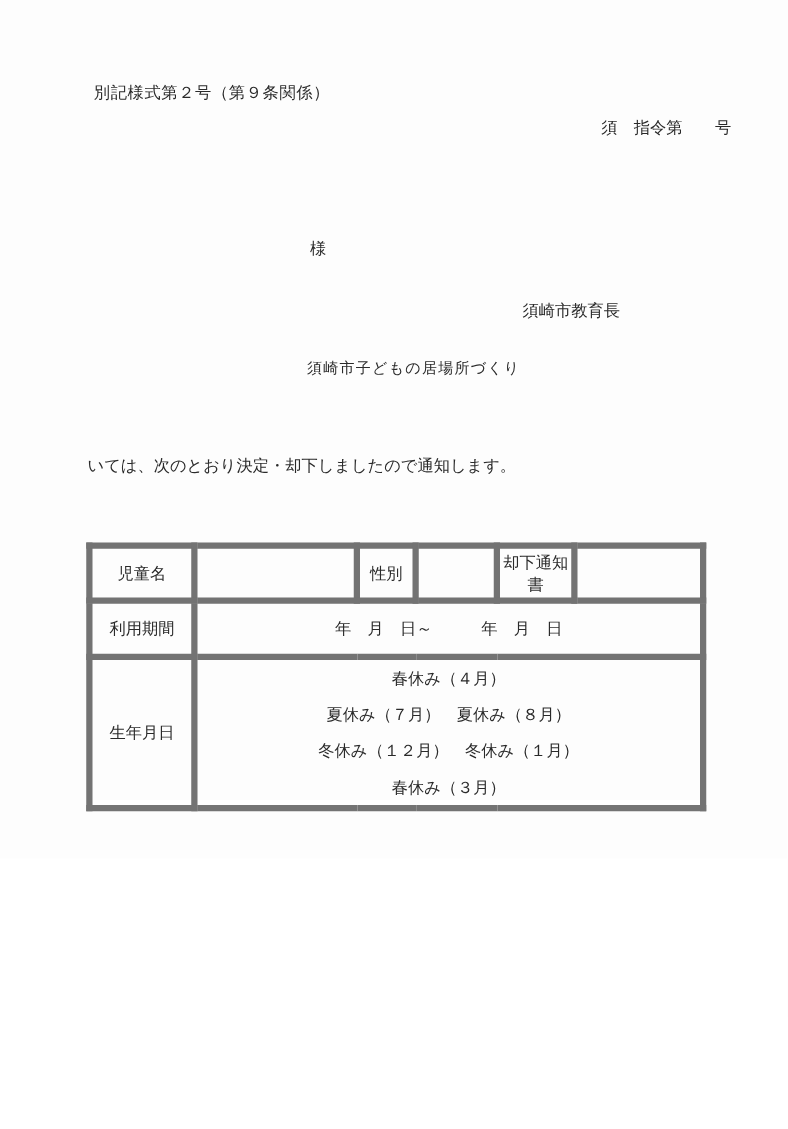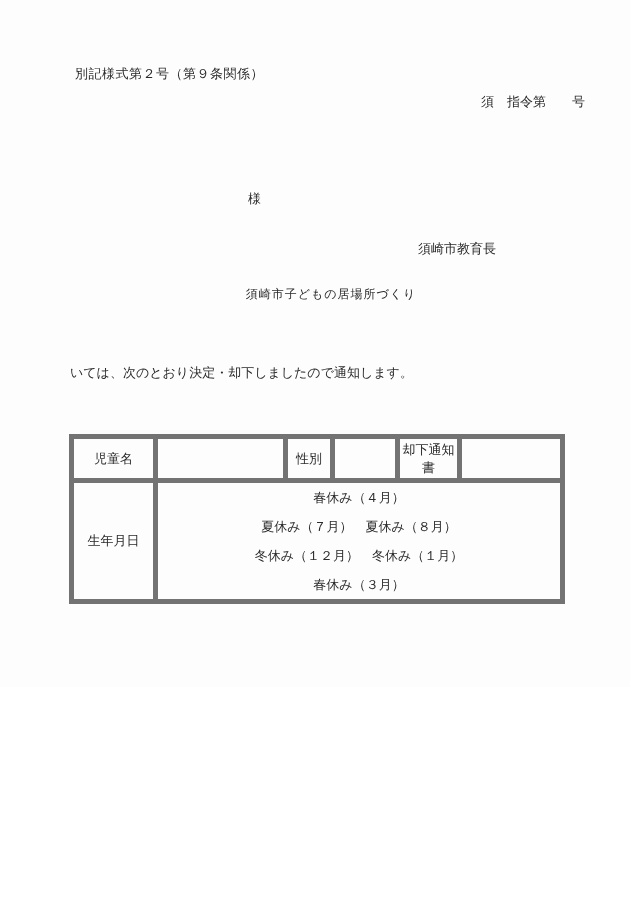--- a/index.html
+++ b/index.html
@@ -111,20 +111,24 @@
     </colgroup>
     <tbody>
       <tr style="height:44px">
         <td class="cell-label">児童名</td>
         <td></td>
         <td class="cell-label">性別</td>
         <td></td>
         <td class="cell-label">却下通知書</td>
         <td></td>
       </tr>
+      <tr style="height:45px">
+        <td class="cell-label">利用期間</td>
+        <td colspan="5">年　月　日～　　　年　月　日</td>
+      </tr>
       <tr style="height:119px">
         <td class="cell-label">生年月日</td>
         <td colspan="5">
           <div class="season-lines">
             <div>春休み（４月）</div>
             <div>夏休み（７月）　夏休み（８月）</div>
             <div>冬休み（１２月）　冬休み（１月）</div>
             <div>春休み（３月）</div>
           </div>
         </td>

